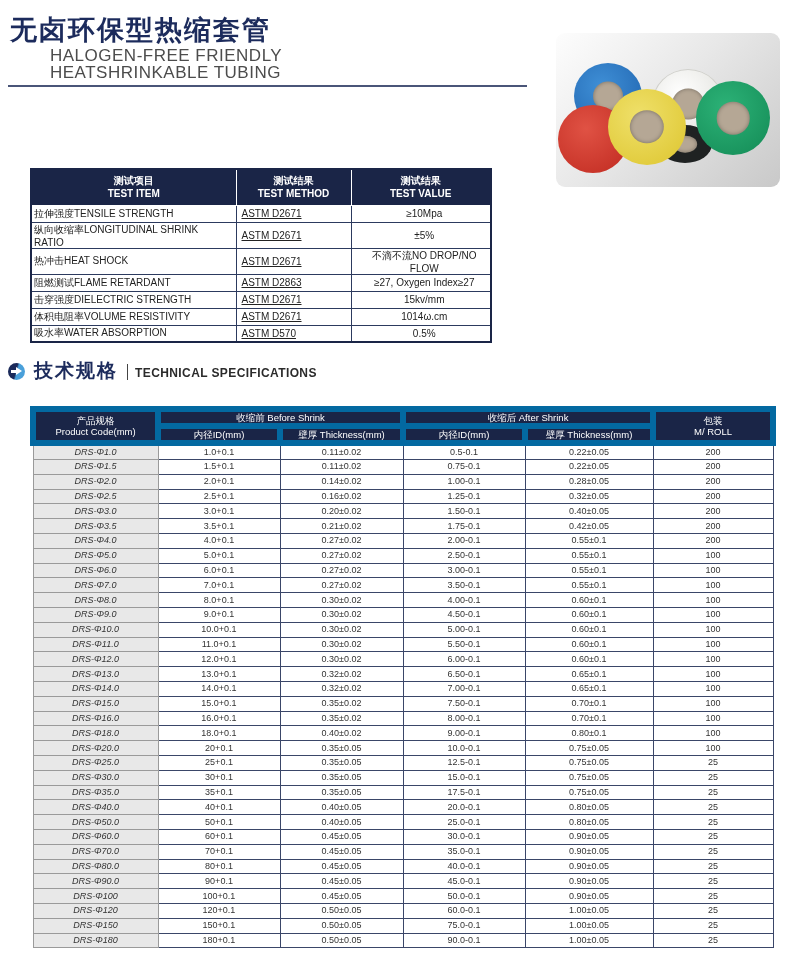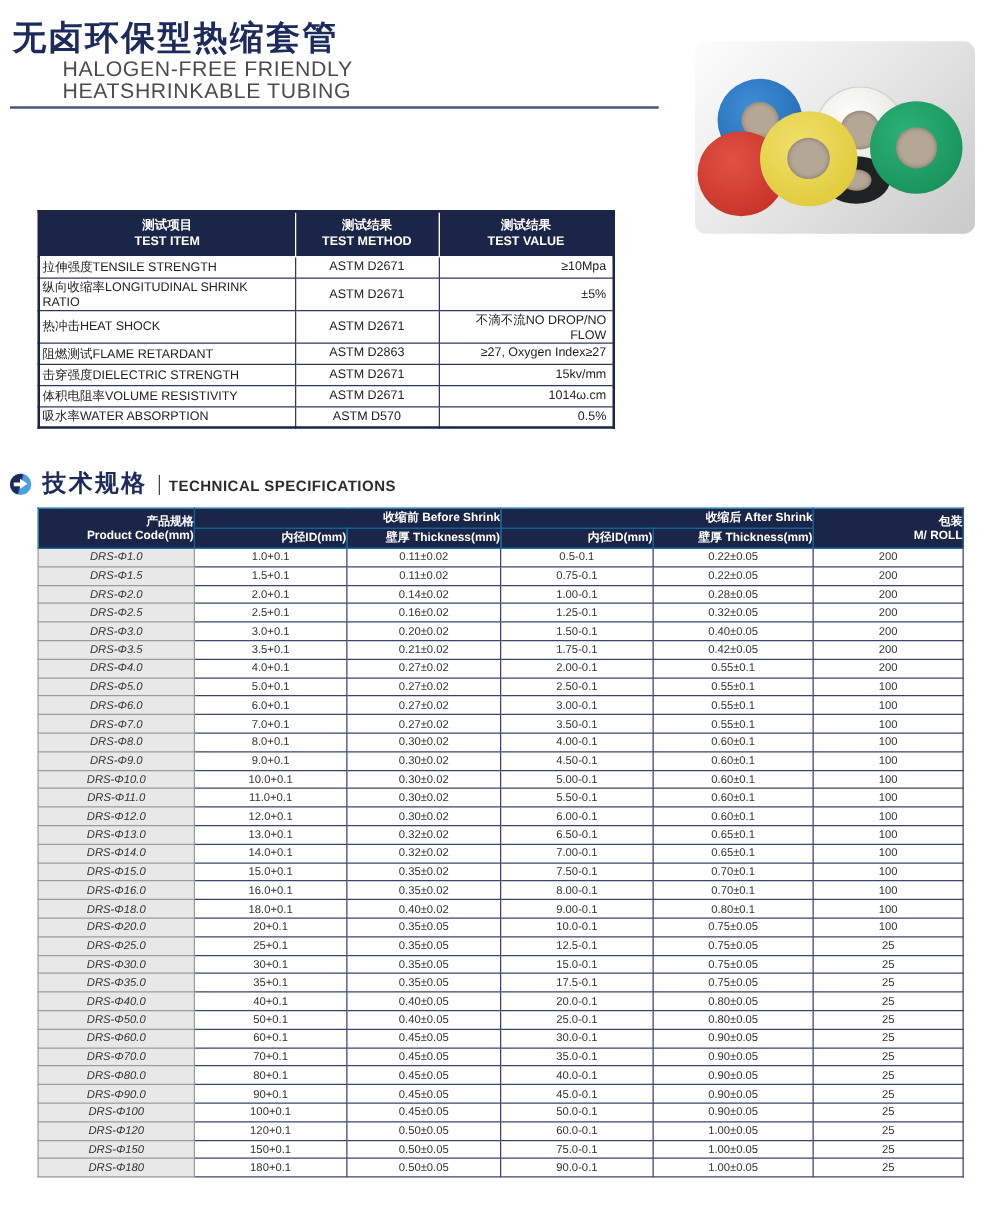--- a/index.html
+++ b/index.html
@@ -26,47 +26,47 @@
   .roll-red    { left:2px;   top:72px; width:70px; height:68px; background:radial-gradient(circle at 40% 35%, #e05244, #c02a20); z-index:2; }
   .roll-red::after { width:0; height:0; }
   .roll-white  { left:96px;  top:36px; width:72px; height:70px; background:radial-gradient(circle at 40% 35%, #ffffff, #dcdcd6); z-index:2; box-shadow:0 0 0 1px #d0d0cc inset; }
   .roll-black  { left:102px; top:92px; width:54px; height:38px; border-radius:50%; background:#1f2222; z-index:3; }
   .roll-yellow { left:52px;  top:56px; width:78px; height:76px; background:radial-gradient(circle at 40% 35%, #efe06a, #ddc52e); z-index:4; }
   .roll-green  { left:140px; top:48px; width:74px; height:74px; background:radial-gradient(circle at 40% 35%, #2cb277, #138a55); z-index:4; }
 
   
   .section-header { position:absolute; left:8px; display:flex; align-items:center; }
   .sh-perf { top:134px; }
-  .sh-spec { top:374px;text-align:center; }
+  .sh-spec { top:358px;text-align:center; }
   .bullet { position:relative; width:17px; height:17px; border-radius:50%;
             background:linear-gradient(105deg,#1b2a5a 46%,#4aa0da 54%); margin-right:9px; flex:0 0 auto; }
   .bullet::before { content:''; position:absolute; left:3px; top:7px; width:6px; height:3px; background:#fff; }
   .bullet::after  { content:''; position:absolute; left:8px; top:4px; width:0; height:0;
                     border-top:4.5px solid transparent; border-bottom:4.5px solid transparent;
                     border-left:6px solid #fff; }
   .sh-zh { font-size:19px; font-weight:bold; color:#1c2b5c; letter-spacing:2px; }
   .sh-sep { width:1px; height:16px; background:#444; margin:2px 7px 0 9px; }
   .sh-en { font-size:12px; font-weight:bold; color:#2b2b2b; letter-spacing:0.4px; margin-top:4px; }
 
   
   .perf-table { position:absolute; left:30px; top:168px; width:460px;
                 border-collapse:collapse; border:2px solid #1a2547; table-layout:fixed; }
   .perf-table thead th { background:#1a2547; color:#fff; font-size:10px; font-weight:bold;
                          height:36px; border:1px solid #fff; line-height:13px; }
   .perf-table tbody td { border:1px solid #2c3a5e; height:17px; font-size:10px; color:#222;
                          padding:0 5px; background:#fff; }
   .perf-table tbody td:nth-child(1){ text-align:left; padding-left:2px; }
-  .perf-table tbody td:nth-child(2){ text-align:center; }
-  .perf-table tbody td:nth-child(3){ text-align:right; padding-left:12px; }
+  .perf-table tbody td:nth-child(2){ text-align:left;text-decoration:underline; }
+  .perf-table tbody td:nth-child(3){ text-align:center; padding-left:12px; }
 
   
   .spec-table { position:absolute; left:30px; top:406px; width:740px;
                 border-collapse:collapse; border:1px solid #1a2547; table-layout:fixed; }
-  .spec-table thead th { background:#1a2547; color:#fff; font-size:9.5px; font-weight:bold;
-                         border:1px solid #0369a1; height:16px; line-height:11px;text-align:right; }
+  .spec-table thead th { background:#1a2547; color:#fff; font-size:9.5px; font-weight:normal;
+                         border:6px solid #0369a1; height:16px; line-height:11px; }
   .spec-table tbody tr { height:14.8px; }
   .spec-table tbody td { border:1px solid #3a4668; font-size:9px; color:#333; text-align:center;
                          padding:0; background:#fff; line-height:13px; }
   .spec-table tbody td:first-child { background:#e8e8e8; border:1px solid #9a9a9a;font-style:italic; }
 </style>
 </head>
 <body>
 
 <div class="page">
 

